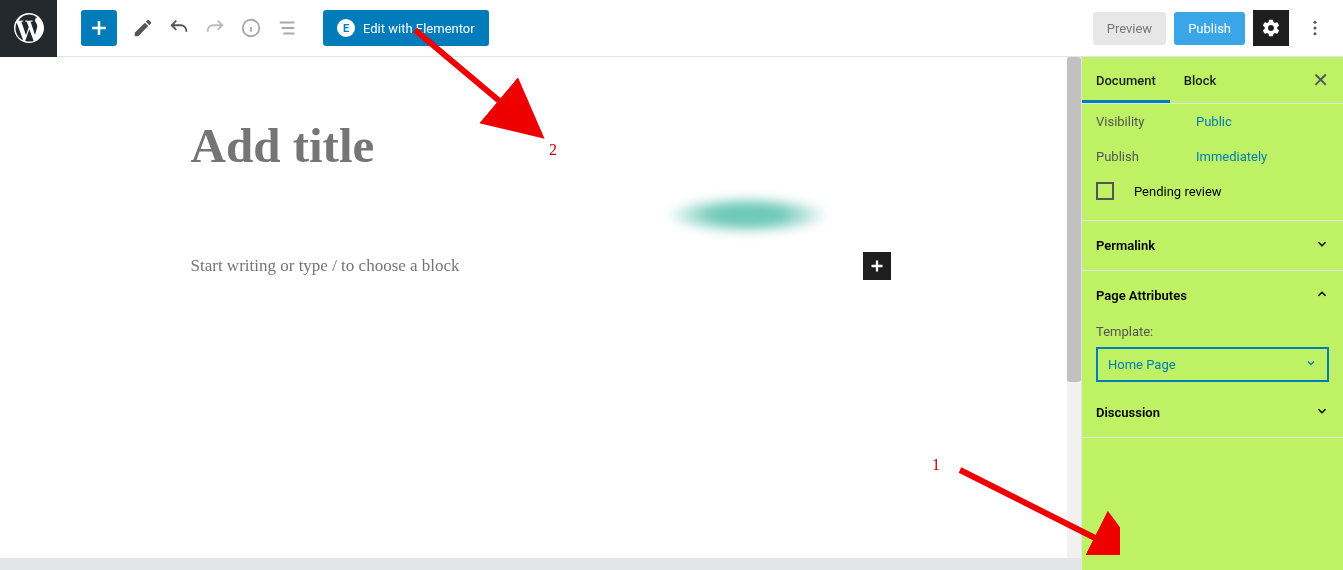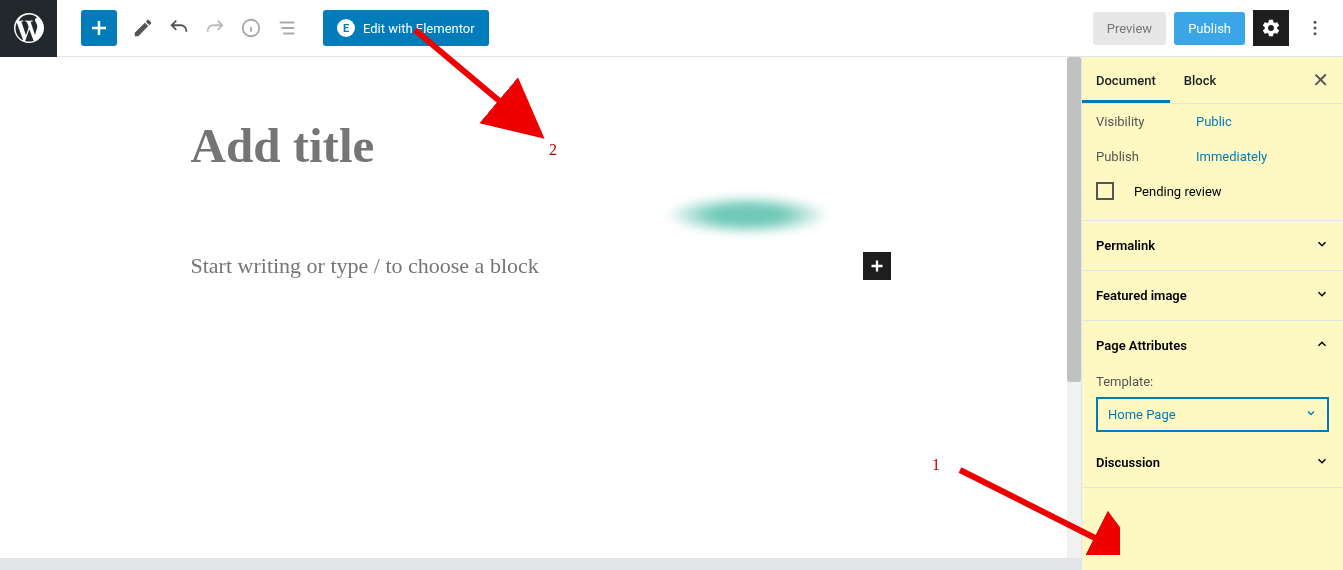--- a/index.html
+++ b/index.html
@@ -20,31 +20,31 @@
 .publish-btn { background: #3aa6e8; border: none; padding: 9px 14px; border-radius: 3px; color: #fff; font-size: 13px; cursor: pointer; }
 .settings-btn { width: 36px; height: 36px; background: #1e1e1e; display: flex; align-items: center; justify-content: center; border: none; cursor: pointer; }
 .settings-btn svg { fill: #fff; width: 20px; height: 20px; }
 .more-btn { width: 36px; height: 36px; display: flex; align-items: center; justify-content: center; border: none; background: transparent; cursor: pointer; color: #555; }
 
 .main-area { display: flex; height: calc(100% - 57px); }
 .content { flex: 1; padding: 60px 0 0 0; position: relative; overflow: hidden; }
 .editor-wrap { max-width: 820px; margin: 0 auto; padding: 0 60px; position: relative; }
 .title-input { font-family: Georgia, serif; font-size: 49px; font-weight: bold; color: #777; border: none; outline: none; width: 100%; }
 .body-row { display: flex; align-items: center; justify-content: space-between; margin-top: 78px; }
-.body-input { font-family: Georgia, serif; font-size: 22px; color: #6c7781; border: none; outline: none; flex: 1; }
+.body-input { font-family: Georgia, serif; font-size: 17px; color: #6c7781; border: none; outline: none; flex: 1; }
 .inline-add { width: 28px; height: 28px; background: #1e1e1e; display: flex; align-items: center; justify-content: center; cursor: pointer; border: none; }
 .inline-add svg { width: 22px; height: 22px; stroke: #fff; }
 .footer-shade { position: absolute; bottom: 0; left: 0; right: 0; height: 12px; background: #e2e4e7; }
 
 .vscroll { position: absolute; right: 0; top: 0; bottom: 0; width: 14px; background: #f1f1f1; }
 .vthumb { position: absolute; top: 0; left: 0; right: 0; height: 325px; background: #c1c1c1; border-radius: 3px; }
 
 .blur-blob { position: absolute; top: 138px; left: 665px; width: 165px; height: 40px; background: radial-gradient(ellipse, #6fc9b8 0%, #6fc9b8 30%, rgba(111,201,184,0) 70%); border-radius: 50%; filter: blur(4px); }
 
-.sidebar { width: 262px; border-left: 1px solid #e2e4e7; background: #fef9c3; display: flex; flex-direction: column; font-size: 13px; }
+.sidebar { width: 262px; border-left: 1px solid #e2e4e7; background: #bef264; display: flex; flex-direction: column; font-size: 13px; }
 .tabs { display: flex; border-bottom: 1px solid #e2e4e7; align-items: center; height: 47px; position: relative; }
 .tab { padding: 15px 14px; font-weight: 500; color: #191e23; cursor: pointer; }
 .tab.active { border-bottom: 3px solid #007cba; padding-bottom: 12px; }
 .tab-close { margin-left: auto; padding: 0 14px; font-size: 20px; color: #555; cursor: pointer; }
 .panel { border-bottom: 1px solid #e2e4e7; }
 .panel-head { display: flex; justify-content: space-between; align-items: center; padding: 16px 14px; font-weight: 600; cursor: pointer; }
 .chev { display: inline-block; }
 .panel-body { padding: 0 14px 6px; }
 .row { display: flex; padding: 10px 0; }
 .row-label { flex: 0 0 100px; color: #555; }
@@ -170,28 +170,20 @@
 
     <div class="panel">
       <div class="panel-head">
         <span>Permalink</span>
         <span class="chev"><svg width="14" height="14" viewBox="0 0 24 24" fill="none" stroke="currentColor" stroke-width="2.5">
               <path d="M6 9l6 6 6-6"></path>
             </svg></span>
       </div>
     </div>
 
-    <div class="panel">
-      <div class="panel-head">
-        <span>Featured image</span>
-        <span class="chev"><svg width="14" height="14" viewBox="0 0 24 24" fill="none" stroke="currentColor" stroke-width="2.5">
-              <path d="M6 9l6 6 6-6"></path>
-            </svg></span>
-      </div>
-    </div>
 
     <div class="panel" style="border-bottom:none">
       <div class="panel-head">
         <span>Page Attributes</span>
         <span class="chev"><svg width="14" height="14" viewBox="0 0 24 24" fill="none" stroke="currentColor" stroke-width="2.5">
               <path d="M6 15l6-6 6 6"></path>
             </svg></span>
       </div>
       <div class="panel-body">
         <span class="field-label">Template:</span>

